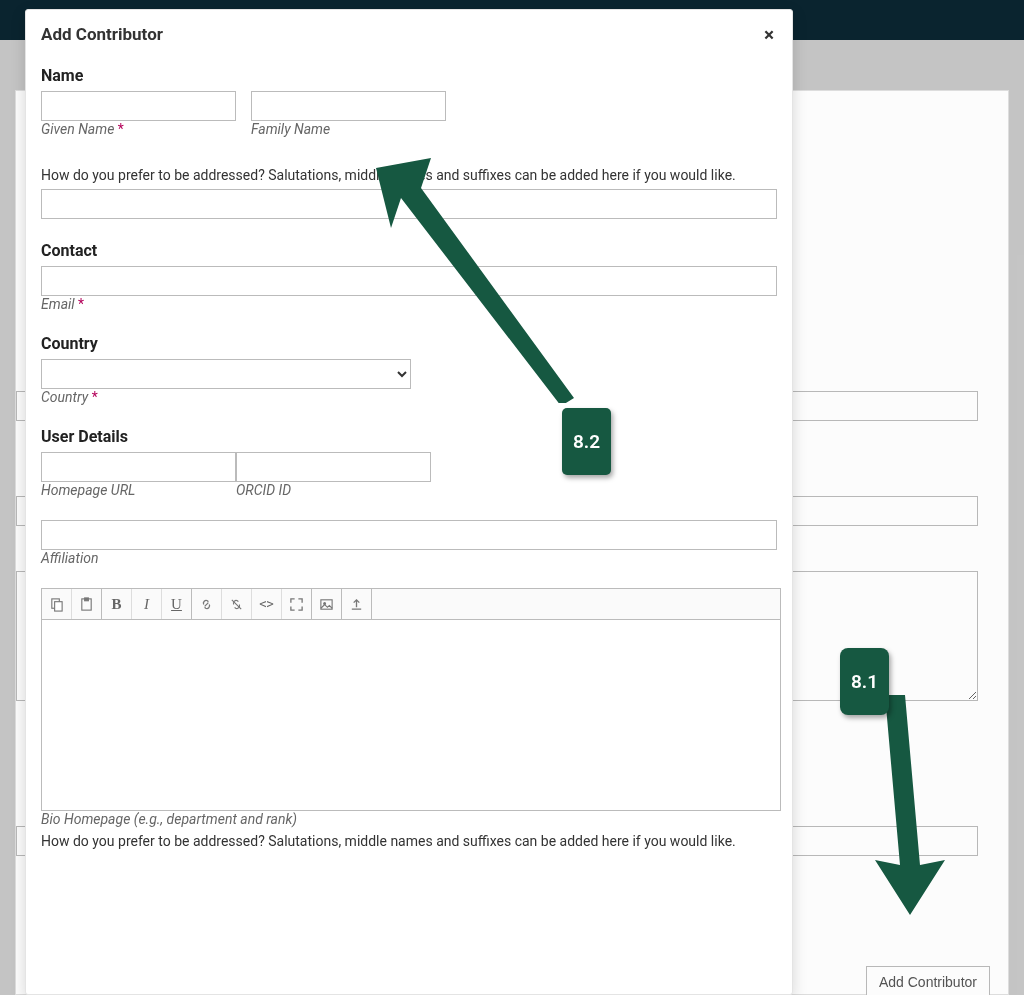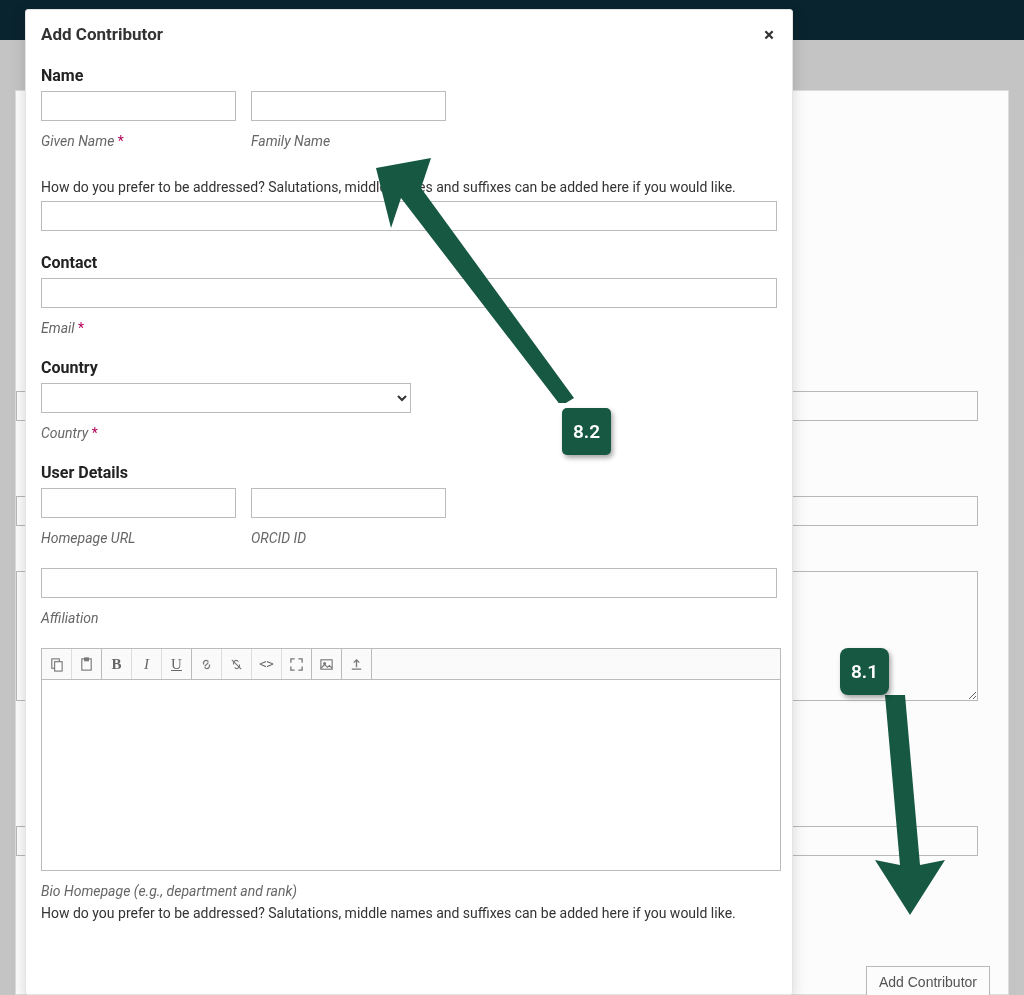--- a/index.html
+++ b/index.html
@@ -118,36 +118,36 @@
       background: #fff;
       color: #333;
     }
     select { appearance: auto; }
     .given { width: 354px; }
     .family { width: 368px; }
     .sublabel {
       font-size: 14px;
       font-style: italic;
       color: #666;
-      margin-top: 12px;
+      margin-top: 0;
     }
     .sublabel .req { color: #b30059; font-style: normal; }
     .helper {
       font-size: 14px;
       color: #333;
       margin-top: 30px;
       margin-bottom: 6px;
     }
     .preferred { width: 554px; }
     .email { width: 370px; }
     .country { width: 370px; }
     .homepage { width: 168px; }
     .orcid { width: 184px; }
     .affil { width: 554px; }
-    .user-row { display: flex; gap: 15px; margin-bottom: 0; }
+    .user-row { display: flex; margin-bottom: 0; }
     .editor {
       border: 1px solid #bbb;
       width: 740px;
       margin-top: 22px;
     }
     .toolbar {
       display: flex;
       border-bottom: 1px solid #bbb;
       background: #fafafa;
       height: 31px;
@@ -176,21 +176,21 @@
     .annot {
       position: absolute;
       pointer-events: none;
     }
     .annot-label {
       background: #165841;
       color: #fff;
       border-radius: 5px;
       font-size: 19px;
       font-weight: 600;
-      padding: 12px 11px;
+      padding: 22px 11px;
       box-shadow: 2px 3px 5px rgba(0,0,0,0.35);
       position: absolute;
     }
     .arrow82 {
       position: absolute;
       left: 376px;
       top: 158px;
       width: 200px;
       height: 245px;
     }

